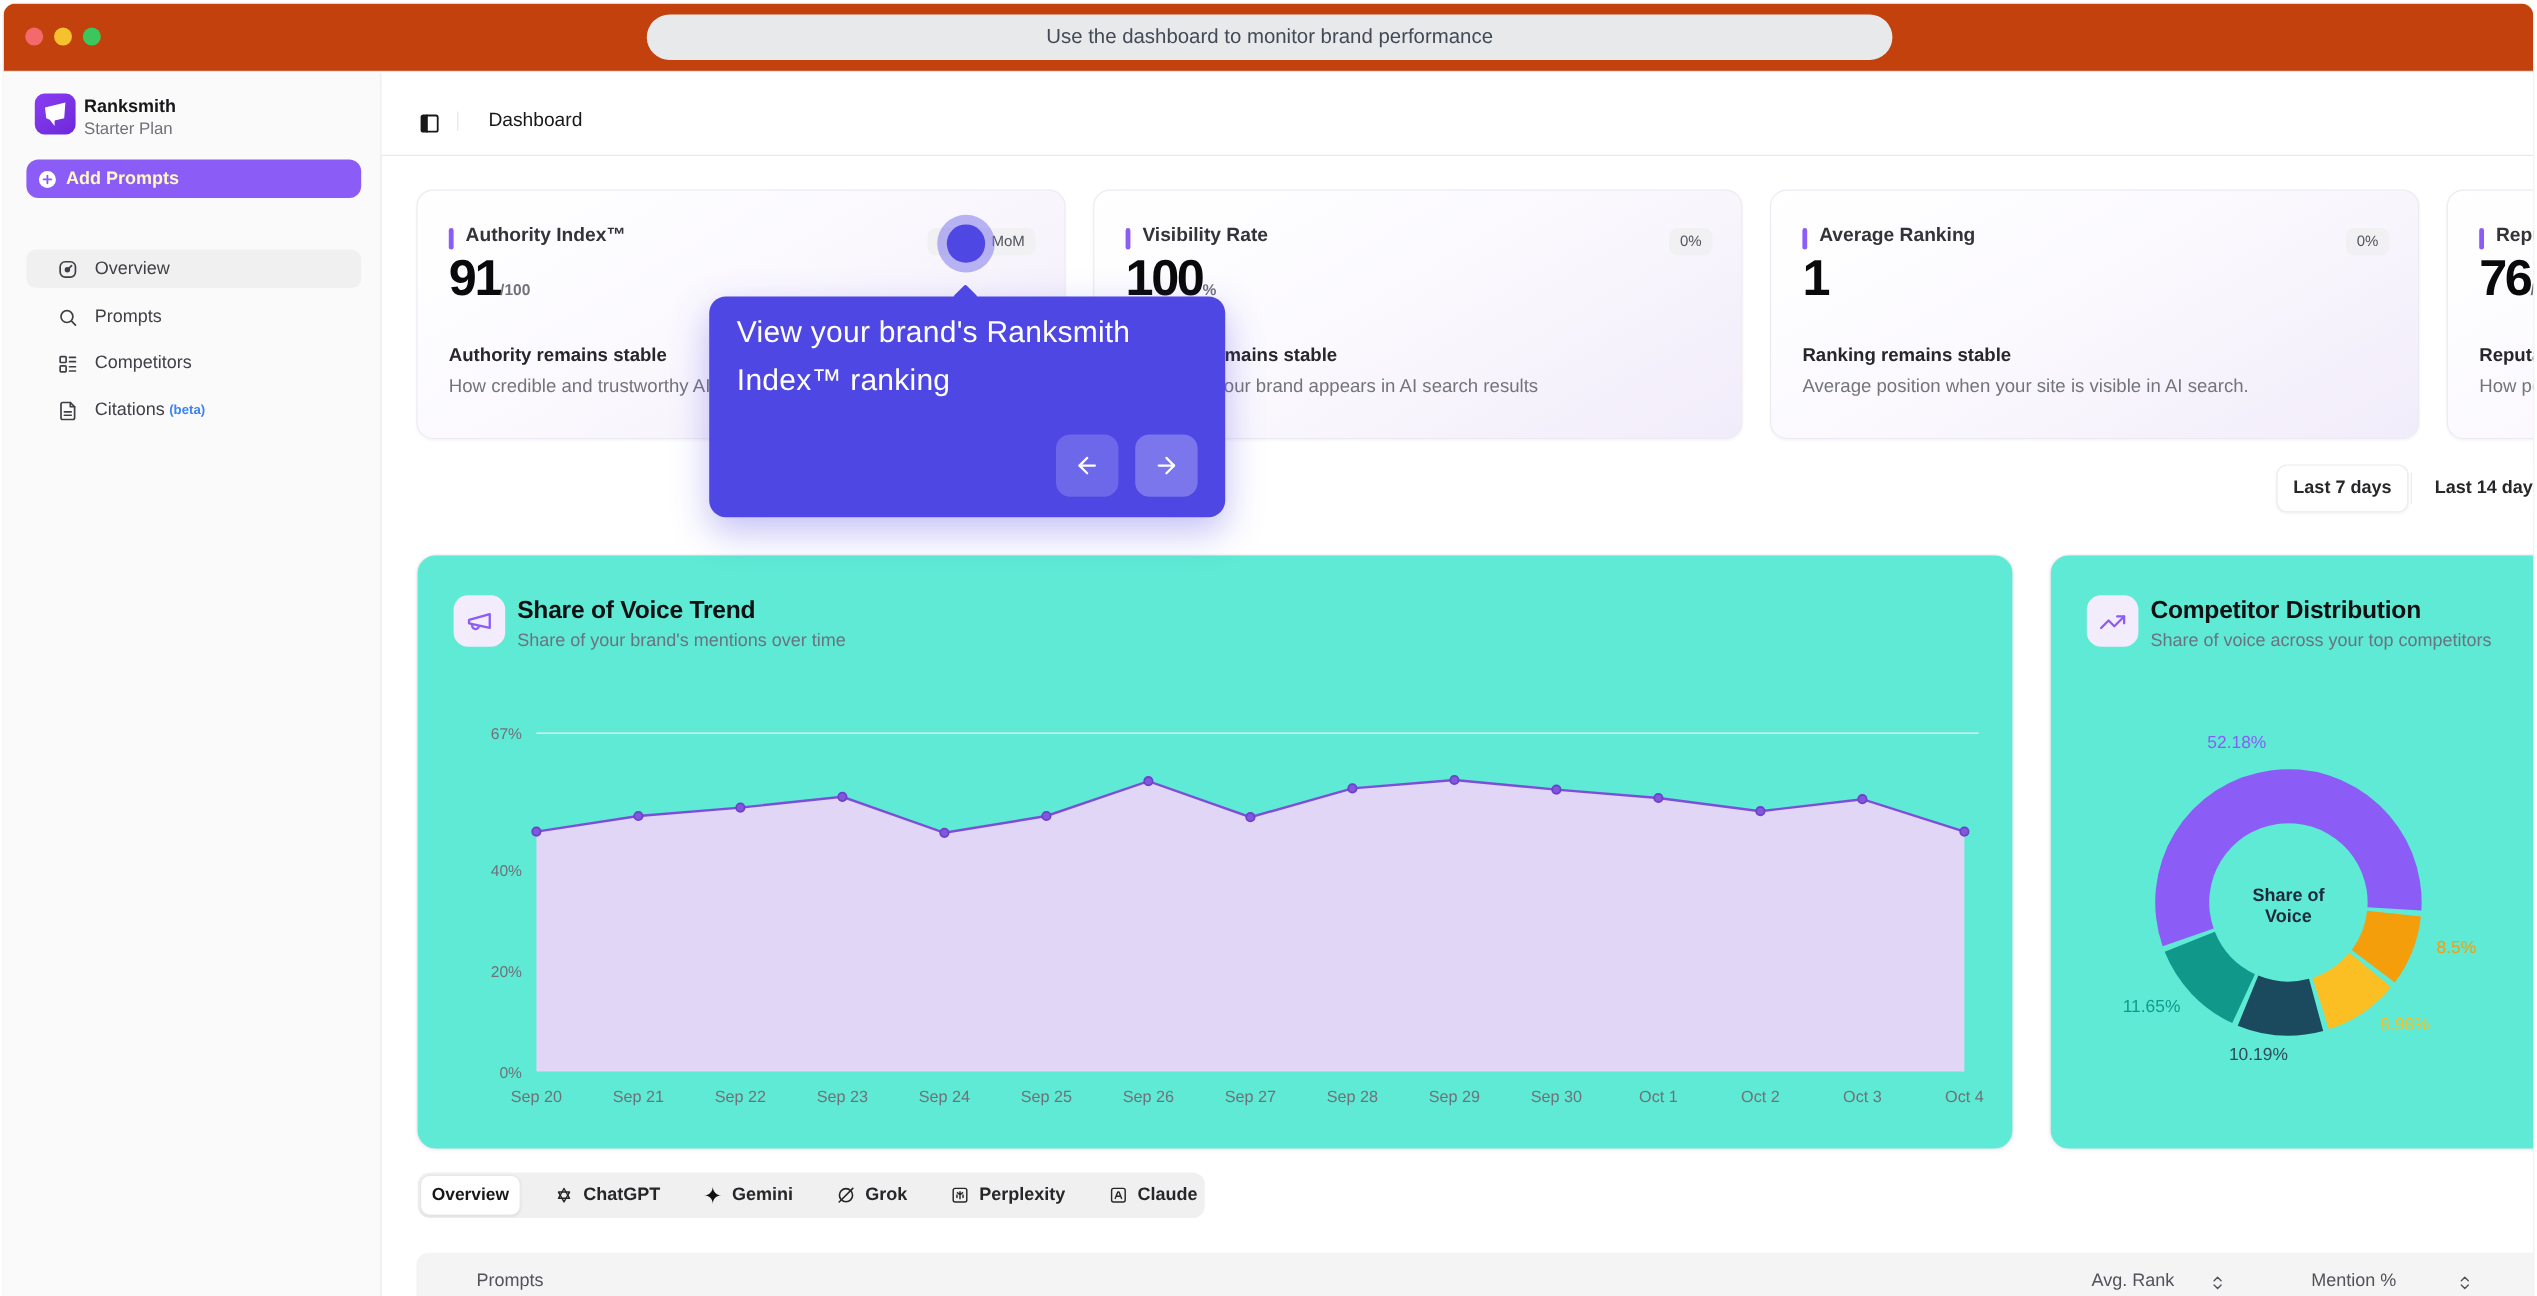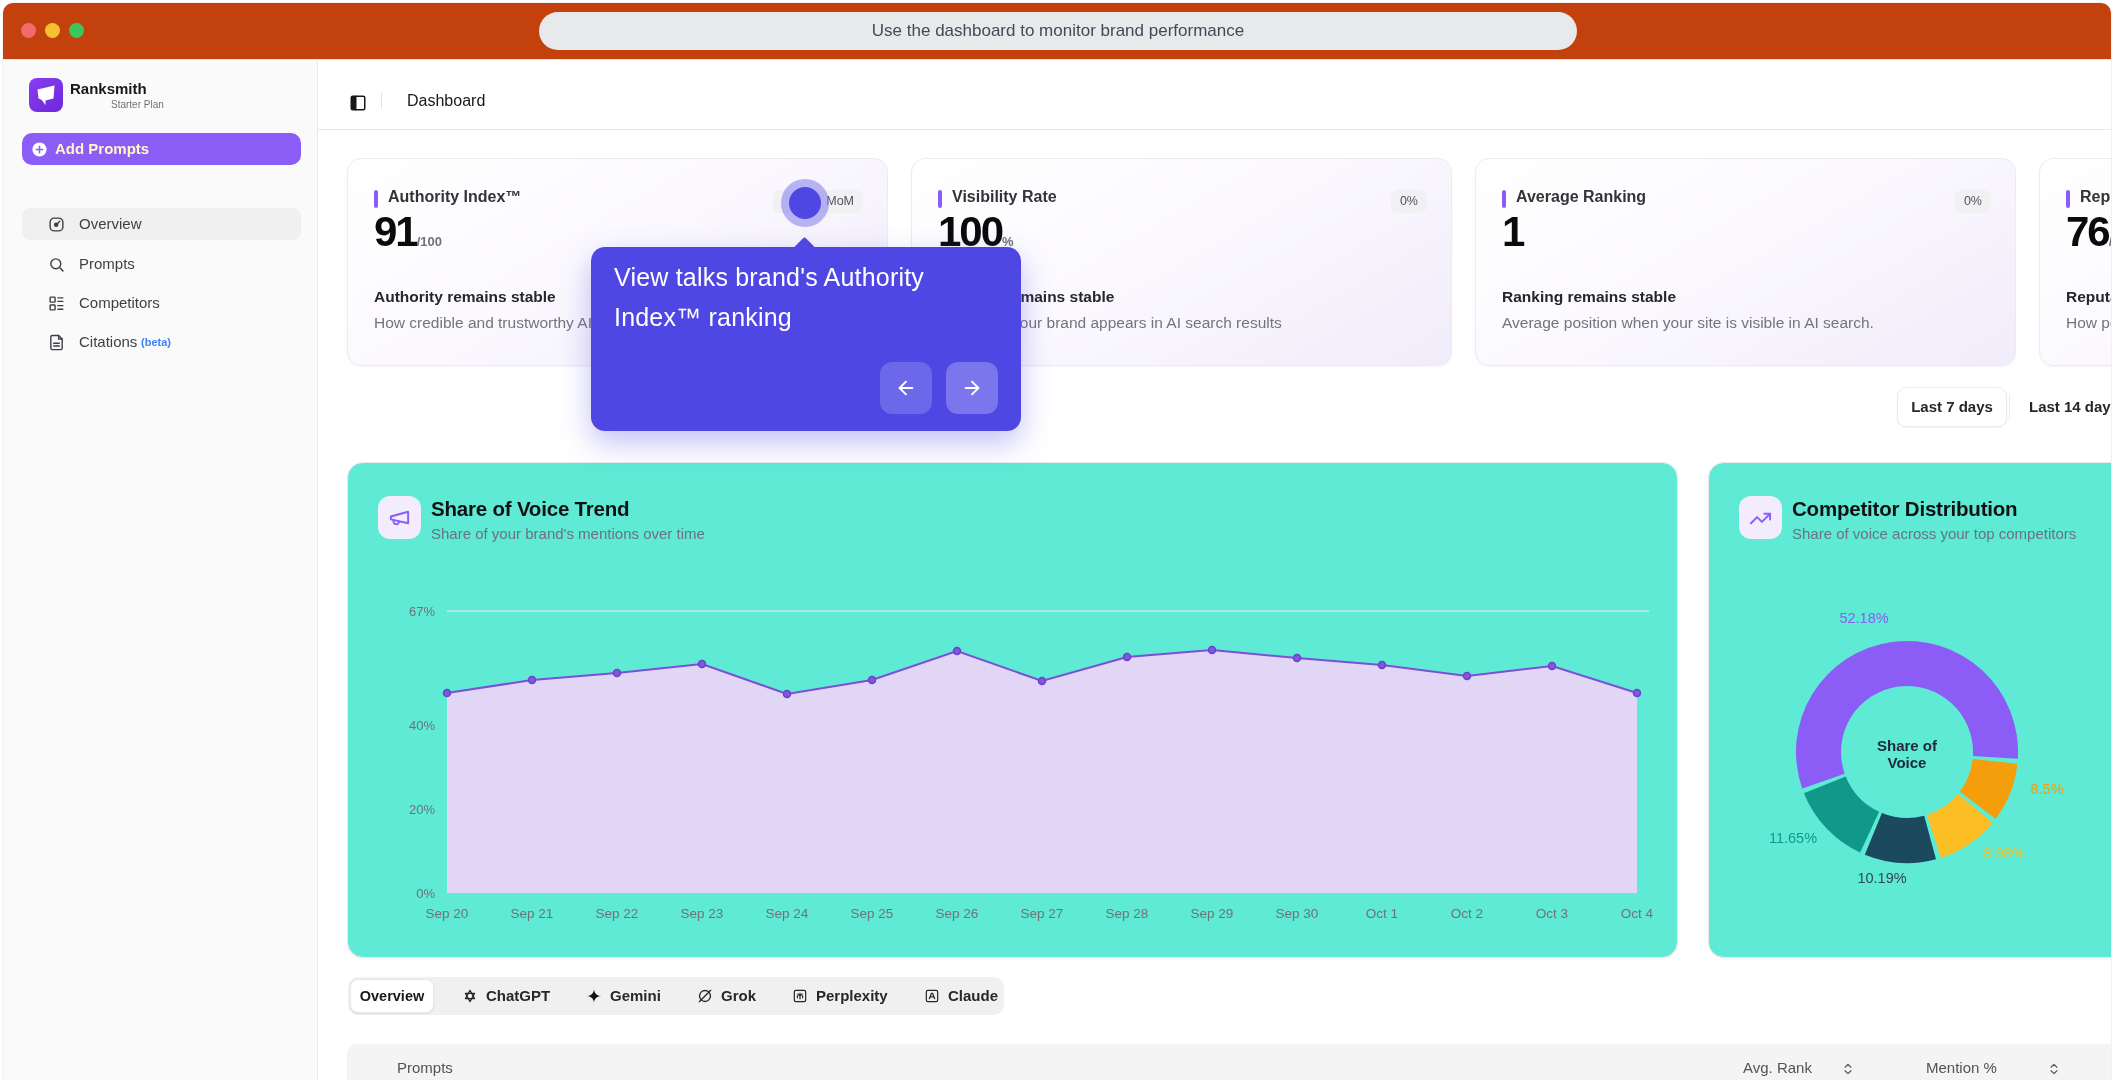--- a/index.html
+++ b/index.html
@@ -7,21 +7,21 @@
 #root { position:relative; width:2114px; height:1080px; }
 .win { position:absolute; left:3px; top:3px; width:2108px; height:1110px; background:#ffffff; border-radius:10px; overflow:hidden; box-shadow:0 0 0 1px rgba(0,0,0,0.055); }
 
 .titlebar { position:absolute; left:0; top:0; width:2108px; height:57px; background:#c2410c; border-bottom:1px solid #e6e6e8; }
 .dot { position:absolute; top:20px; width:15px; height:15px; border-radius:50%; }
 .pill { position:absolute; left:536px; top:9px; width:1038px; height:38px; background:#e8e9eb; border-radius:19px; color:#424a57; font-size:17px; line-height:38px; text-align:center; }
 
 .sidebar { position:absolute; left:0; top:58px; width:315px; height:1052px; background:#fafafa; border-right:1px solid #e9e9eb; }
 .logo { position:absolute; left:26px; top:17px; width:34px; height:34px; border-radius:8px; background:linear-gradient(140deg,#8a3df2,#6d28d9); }
 .bname { position:absolute; left:67px; top:19px; font-size:15px; font-weight:bold; color:#18181b; }
-.bplan { position:absolute; left:67px; top:38px; font-size:10px; color:#71717a;margin-left:41px; }
+.bplan { position:absolute; left:67px; top:38px; font-size:14px; color:#71717a; }
 .addbtn { position:absolute; left:19px; top:72px; width:279px; height:32px; background:#8b5cf6; border-radius:10px; color:#fef9c3; font-size:15px; font-weight:600; }
 .addbtn span { position:absolute; left:33px; top:7px; }
 .monitor { position:absolute; left:28px; top:134px; font-size:12.5px; font-weight:400; color:#71717a;margin-top:16px; }
 .nav { position:absolute; left:19px; width:279px; height:32px; border-radius:8px; color:#3f3f46; font-size:15px; font-weight:500; }
 .nav.sel { background:#f0f0f1; }
 .nav .lbl { position:absolute; left:57px; top:7px; }
 .nav svg { position:absolute; left:26px; top:7.5px; }
 .beta { position:absolute; left:119px; top:10px; font-size:11px; color:#3b82f6; font-weight:600; }
 
 .mainhdr { position:absolute; left:315px; top:58px; width:1793px; height:69px; background:#fff; border-bottom:1px solid #e8e8ea; }
@@ -306,21 +306,21 @@
     <span style="position:absolute;left:1579px;top:15px;">Mention %</span>
     <svg style="position:absolute;left:1700px;top:18px;" width="14" height="14" viewBox="0 0 24 24" fill="none" stroke="#52525b" stroke-width="2" stroke-linecap="round" stroke-linejoin="round">
           <path d="m7 15 5 5 5-5M7 9l5-5 5 5"></path>
         </svg>
   </div>
 
   <div class="spot-outer"></div>
   <div class="spot-inner"></div>
   <div class="tooltip">
     <div class="arrow"></div>
-    <div class="ttext">View talks brand's Authority Index™ ranking</div>
+    <div class="ttext">View your brand's Ranksmith Index™ ranking</div>
     <div class="tbtn" style="left:289px;background:rgba(255,255,255,0.18);">
       <svg width="22" height="22" viewBox="0 0 24 24" fill="none" stroke="#fff" stroke-width="2" stroke-linecap="round" stroke-linejoin="round">
             <path d="M19 12H5"></path>
             <path d="m12 19-7-7 7-7"></path>
           </svg>
     </div>
     <div class="tbtn" style="left:355px;background:rgba(255,255,255,0.26);">
       <svg width="22" height="22" viewBox="0 0 24 24" fill="none" stroke="#fff" stroke-width="2" stroke-linecap="round" stroke-linejoin="round">
             <path d="M5 12h14"></path>
             <path d="m12 5 7 7-7 7"></path>

